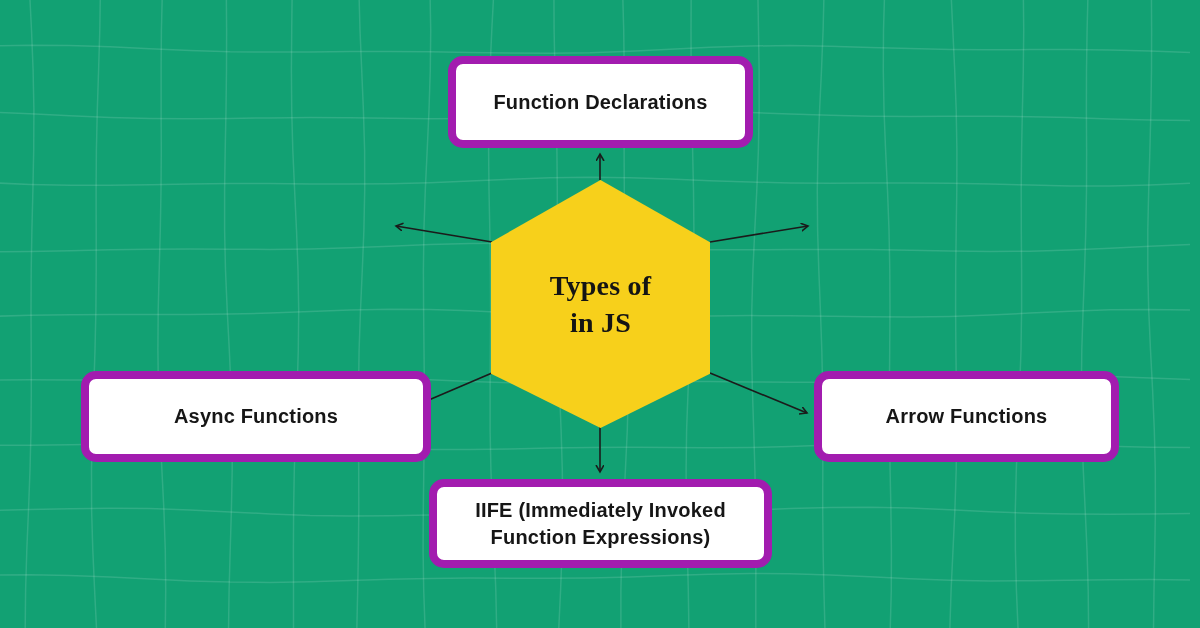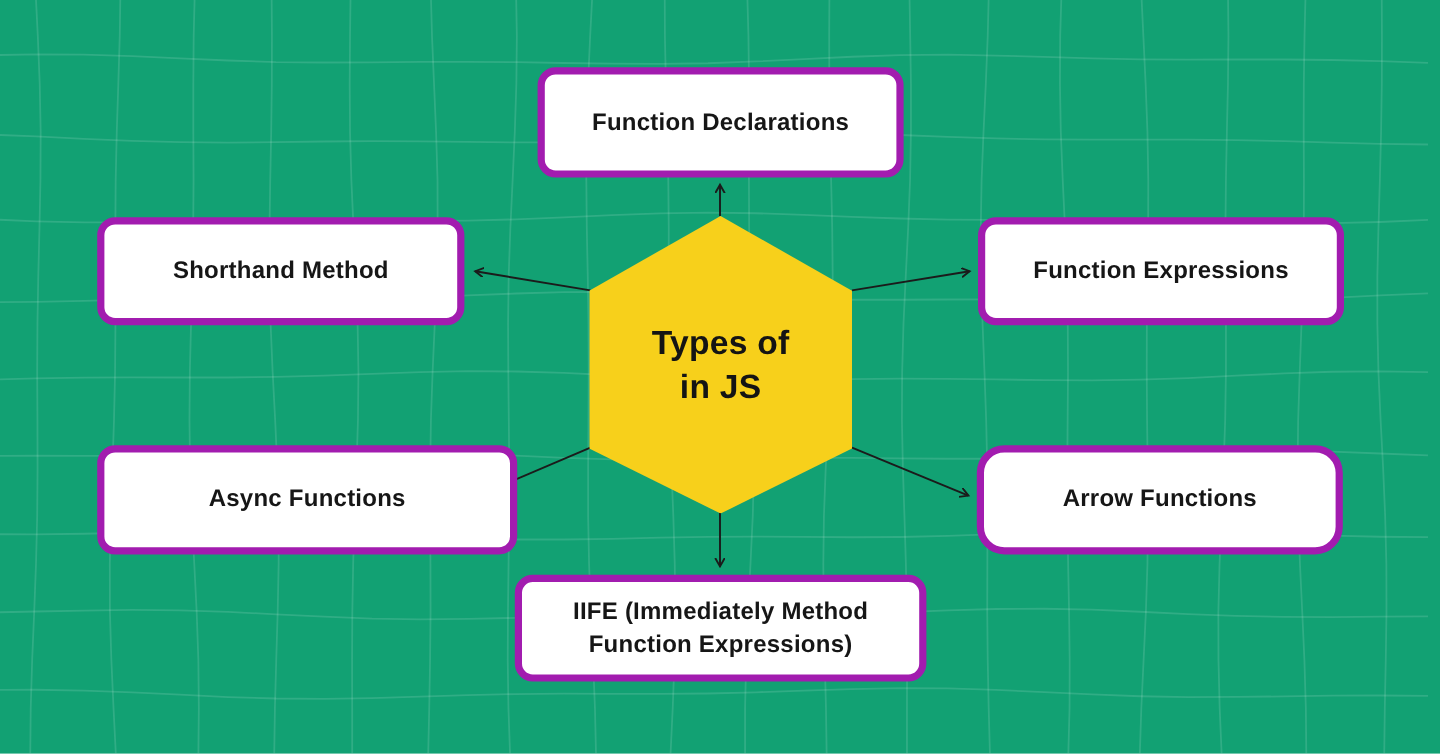--- a/index.html
+++ b/index.html
@@ -17,56 +17,57 @@
     position: absolute;
     left: 0; top: 0;
     width: 1200px;
     height: 628px;
   }
   .grid-svg path { stroke: #ffffff; stroke-opacity: 0.13; stroke-width: 1.5; fill: none; }
 
   .node-box {
     position: absolute;
     background: #ffffff;
-    border: 6px solid #a21caf;
+    border: 8px solid #a21caf;
     border-radius: 15px;
     display: flex;
     align-items: center;
     justify-content: center;
     text-align: center;
     box-sizing: border-box;
     padding: 0 20px;
   }
   .node-box .label {
     font-size: 20px;
     font-weight: bold;
     color: #161616;
     line-height: 27px;
     letter-spacing: 0.2px;
   }
 
   .node-top        { left: 448px; top: 56px;  width: 305px; height: 92px; }
   .node-left-up    { left: 81px;  top: 181px; width: 306px; height: 90px; }
   .node-right-up   { left: 815px; top: 181px; width: 305px; height: 90px; }
   .node-left-down  { left: 81px;  top: 371px; width: 350px; height: 91px; }
-  .node-right-down { left: 814px; top: 371px; width: 305px; height: 91px; border-radius: 23px; }
+  .node-right-down { left: 814px; top: 371px; width: 305px; height: 91px; }
   .node-bottom     { left: 429px; top: 479px; width: 343px; height: 89px; }
 
   .hexagon {
     position: absolute;
     left: 491px;
     top: 180px;
     width: 219px;
     height: 248px;
     background: #F7D01B;
     clip-path: polygon(50% 0%, 100% 25.1%, 100% 78.1%, 50% 100%, 0% 78.1%, 0% 25.1%);
     display: flex;
     flex-direction: column;
     align-items: center;
     justify-content: center;
+    font-family: Liberation Serif, serif;
   }
   .hexagon .hex-line {
     font-size: 28px;
     font-weight: bold;
     color: #141414;
     line-height: 37px;
     text-align: center;
     letter-spacing: 0.2px;
   }
 
@@ -120,38 +121,32 @@
     <line x1="710" y1="242" x2="808" y2="226" marker-end="url(#arrowhead)"></line>
     <line x1="492" y1="373" x2="396" y2="414" marker-end="url(#arrowhead)"></line>
     <line x1="710" y1="373" x2="807" y2="413" marker-end="url(#arrowhead)"></line>
     <line x1="600" y1="427" x2="600" y2="472" marker-end="url(#arrowhead)"></line>
   </svg>
 
   <div class="node-box node-top">
     <span class="label">Function Declarations</span>
   </div>
 
-  <div class="node-box node-left-up">
-    <span class="label">Shorthand Method</span>
-  </div>
 
-  <div class="node-box node-right-up">
-    <span class="label">Function Expressions</span>
-  </div>
 
   <div class="node-box node-left-down">
     <span class="label">Async Functions</span>
   </div>
 
   <div class="node-box node-right-down">
     <span class="label">Arrow Functions</span>
   </div>
 
   <div class="node-box node-bottom">
-    <span class="label">IIFE (Immediately Method Function Expressions)</span>
+    <span class="label">IIFE (Immediately Invoked Function Expressions)</span>
   </div>
 
   <div class="hexagon">
     <span class="hex-line">Types of</span>
     <span class="hex-line">in JS</span>
   </div>
 
 </div>
 
 </body></html>

